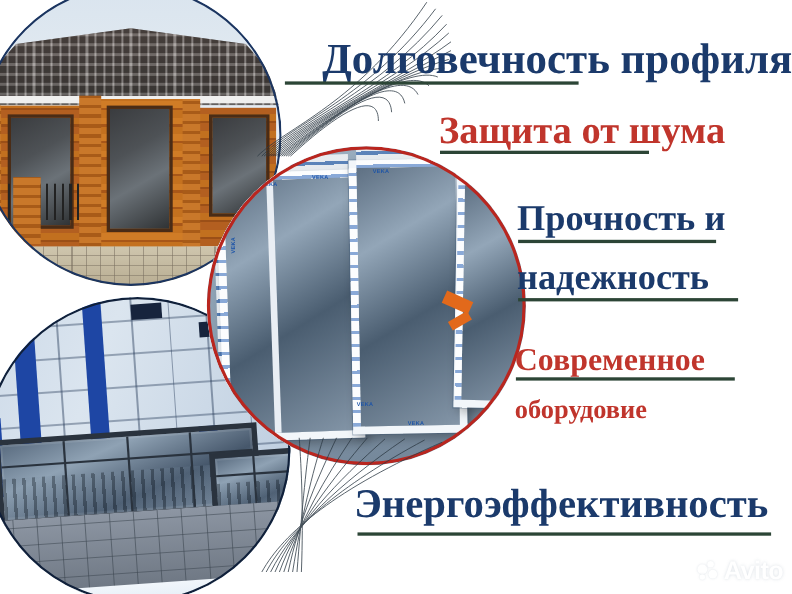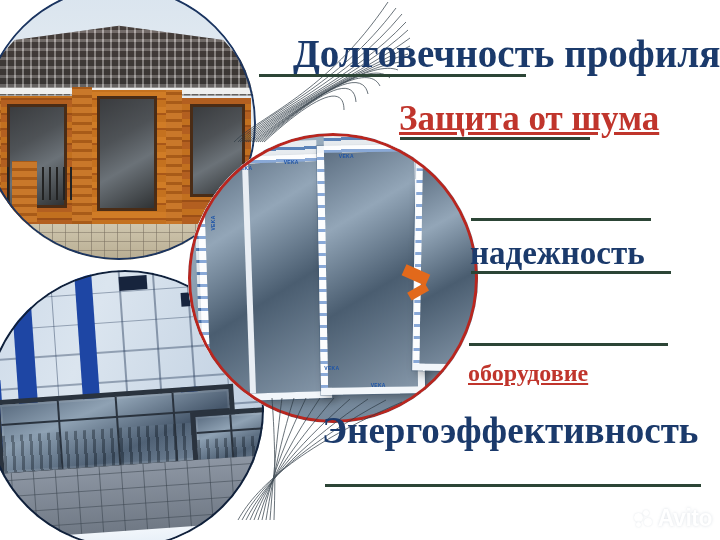--- a/index.html
+++ b/index.html
@@ -80,21 +80,21 @@
   .film{position:absolute;background:
      repeating-linear-gradient(0deg,rgba(30,90,180,.55) 0 3px,rgba(255,255,255,.85) 3px 12px);
      opacity:.9;}
   .veka-txt{position:absolute;color:#1c54a8;font-weight:bold;font-size:5px;
      font-family:"Liberation Sans",sans-serif;letter-spacing:.3px;}
   .strap{position:absolute;background:#e2691b;}
 
   
   .line{position:absolute;white-space:nowrap;font-weight:bold;line-height:1;}
   .navy{color:#1b3a6b;}
-  .red{color:#c0352c;text-decoration:underline;}
+  .red{color:#c0352c;}
   .rule{position:absolute;height:3px;background:#2c4536;}
 
   .avito{position:absolute;right:8px;bottom:8px;display:flex;align-items:center;gap:4px;
      opacity:.55;}
   .avito .dots{position:relative;width:20px;height:18px;}
   .avito .dots i{position:absolute;background:#fff;border-radius:50%;display:block;
      box-shadow:0 0 2px rgba(120,140,160,.45);}
   .avito .wm{color:#fff;font-size:23px;font-weight:bold;letter-spacing:-.5px;
      font-family:"Liberation Sans",sans-serif;text-shadow:0 0 3px rgba(120,140,160,.5);}
 </style>
@@ -227,30 +227,32 @@
       <path d="M38 124 C 40 70 38 30 36 2"></path>
     </g>
   </svg>
 
   <div class="line navy" style="left:258px;top:34px;font-size:39px;margin-left:35px;">Долговечность профиля</div>
   <div class="rule" style="left:259px;top:74px;width:267px;"></div>
 
   <div class="line red" style="left:399px;top:101px;font-size:35px;">Защита от шума</div>
   <div class="rule" style="left:400px;top:137px;width:190px;"></div>
 
+  <div class="line navy" style="left:470px;top:183px;font-size:33px;">Прочность и</div>
   <div class="rule" style="left:471px;top:218px;width:180px;"></div>
 
   <div class="line navy" style="left:470px;top:237px;font-size:33px;text-align:right;">надежность</div>
   <div class="rule" style="left:471px;top:271px;width:200px;"></div>
 
+  <div class="line red" style="left:468px;top:313px;font-size:29px;">Современное</div>
   <div class="rule" style="left:469px;top:343px;width:199px;"></div>
 
   <div class="line red" style="left:468px;top:361px;font-size:24px;">оборудовие</div>
 
-  <div class="line navy" style="left:322px;top:412px;font-size:37px;">Энергоэффективность</div>
+  <div class="line navy" style="left:322px;top:440px;font-size:37px;">Энергоэффективность</div>
   <div class="rule" style="left:325px;top:484px;width:376px;"></div>
 
   <div class="avito">
     <div class="dots">
       <i style="left:0;top:3px;width:9px;height:9px;"></i>
       <i style="left:9px;top:0;width:6px;height:6px;"></i>
       <i style="left:10px;top:8px;width:8px;height:8px;"></i>
       <i style="left:2px;top:12px;width:5px;height:5px;"></i>
     </div>
     <span class="wm">Avito</span>

